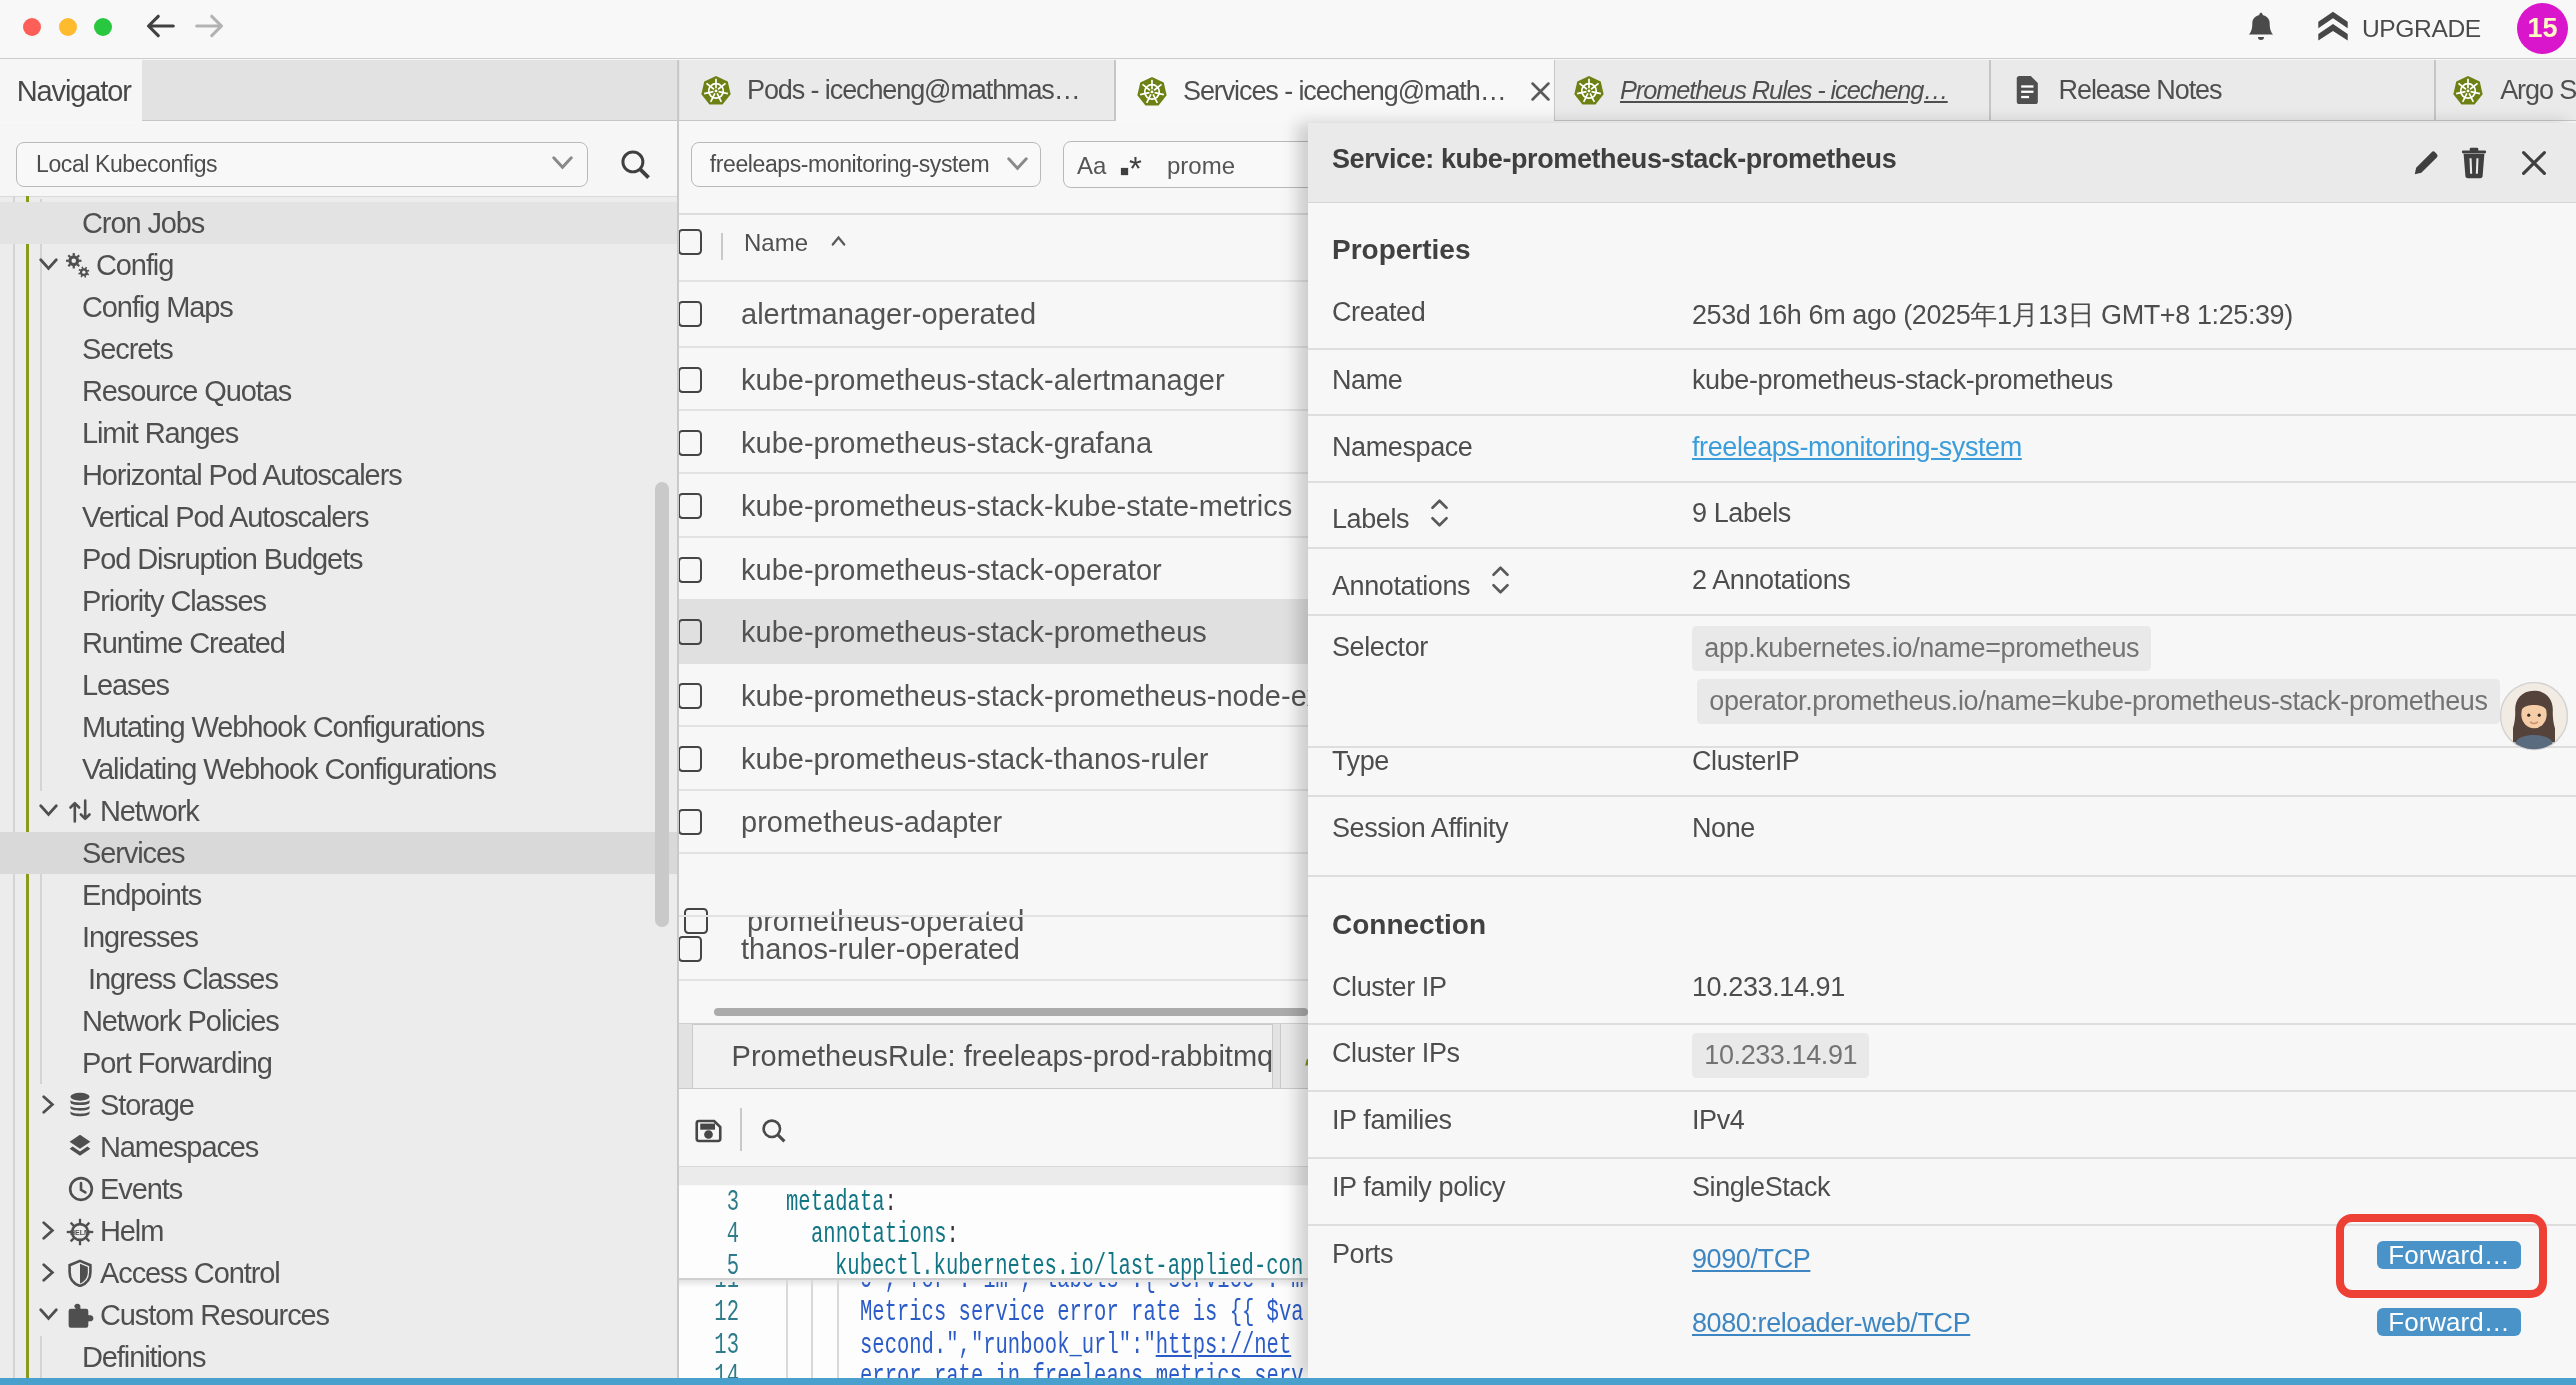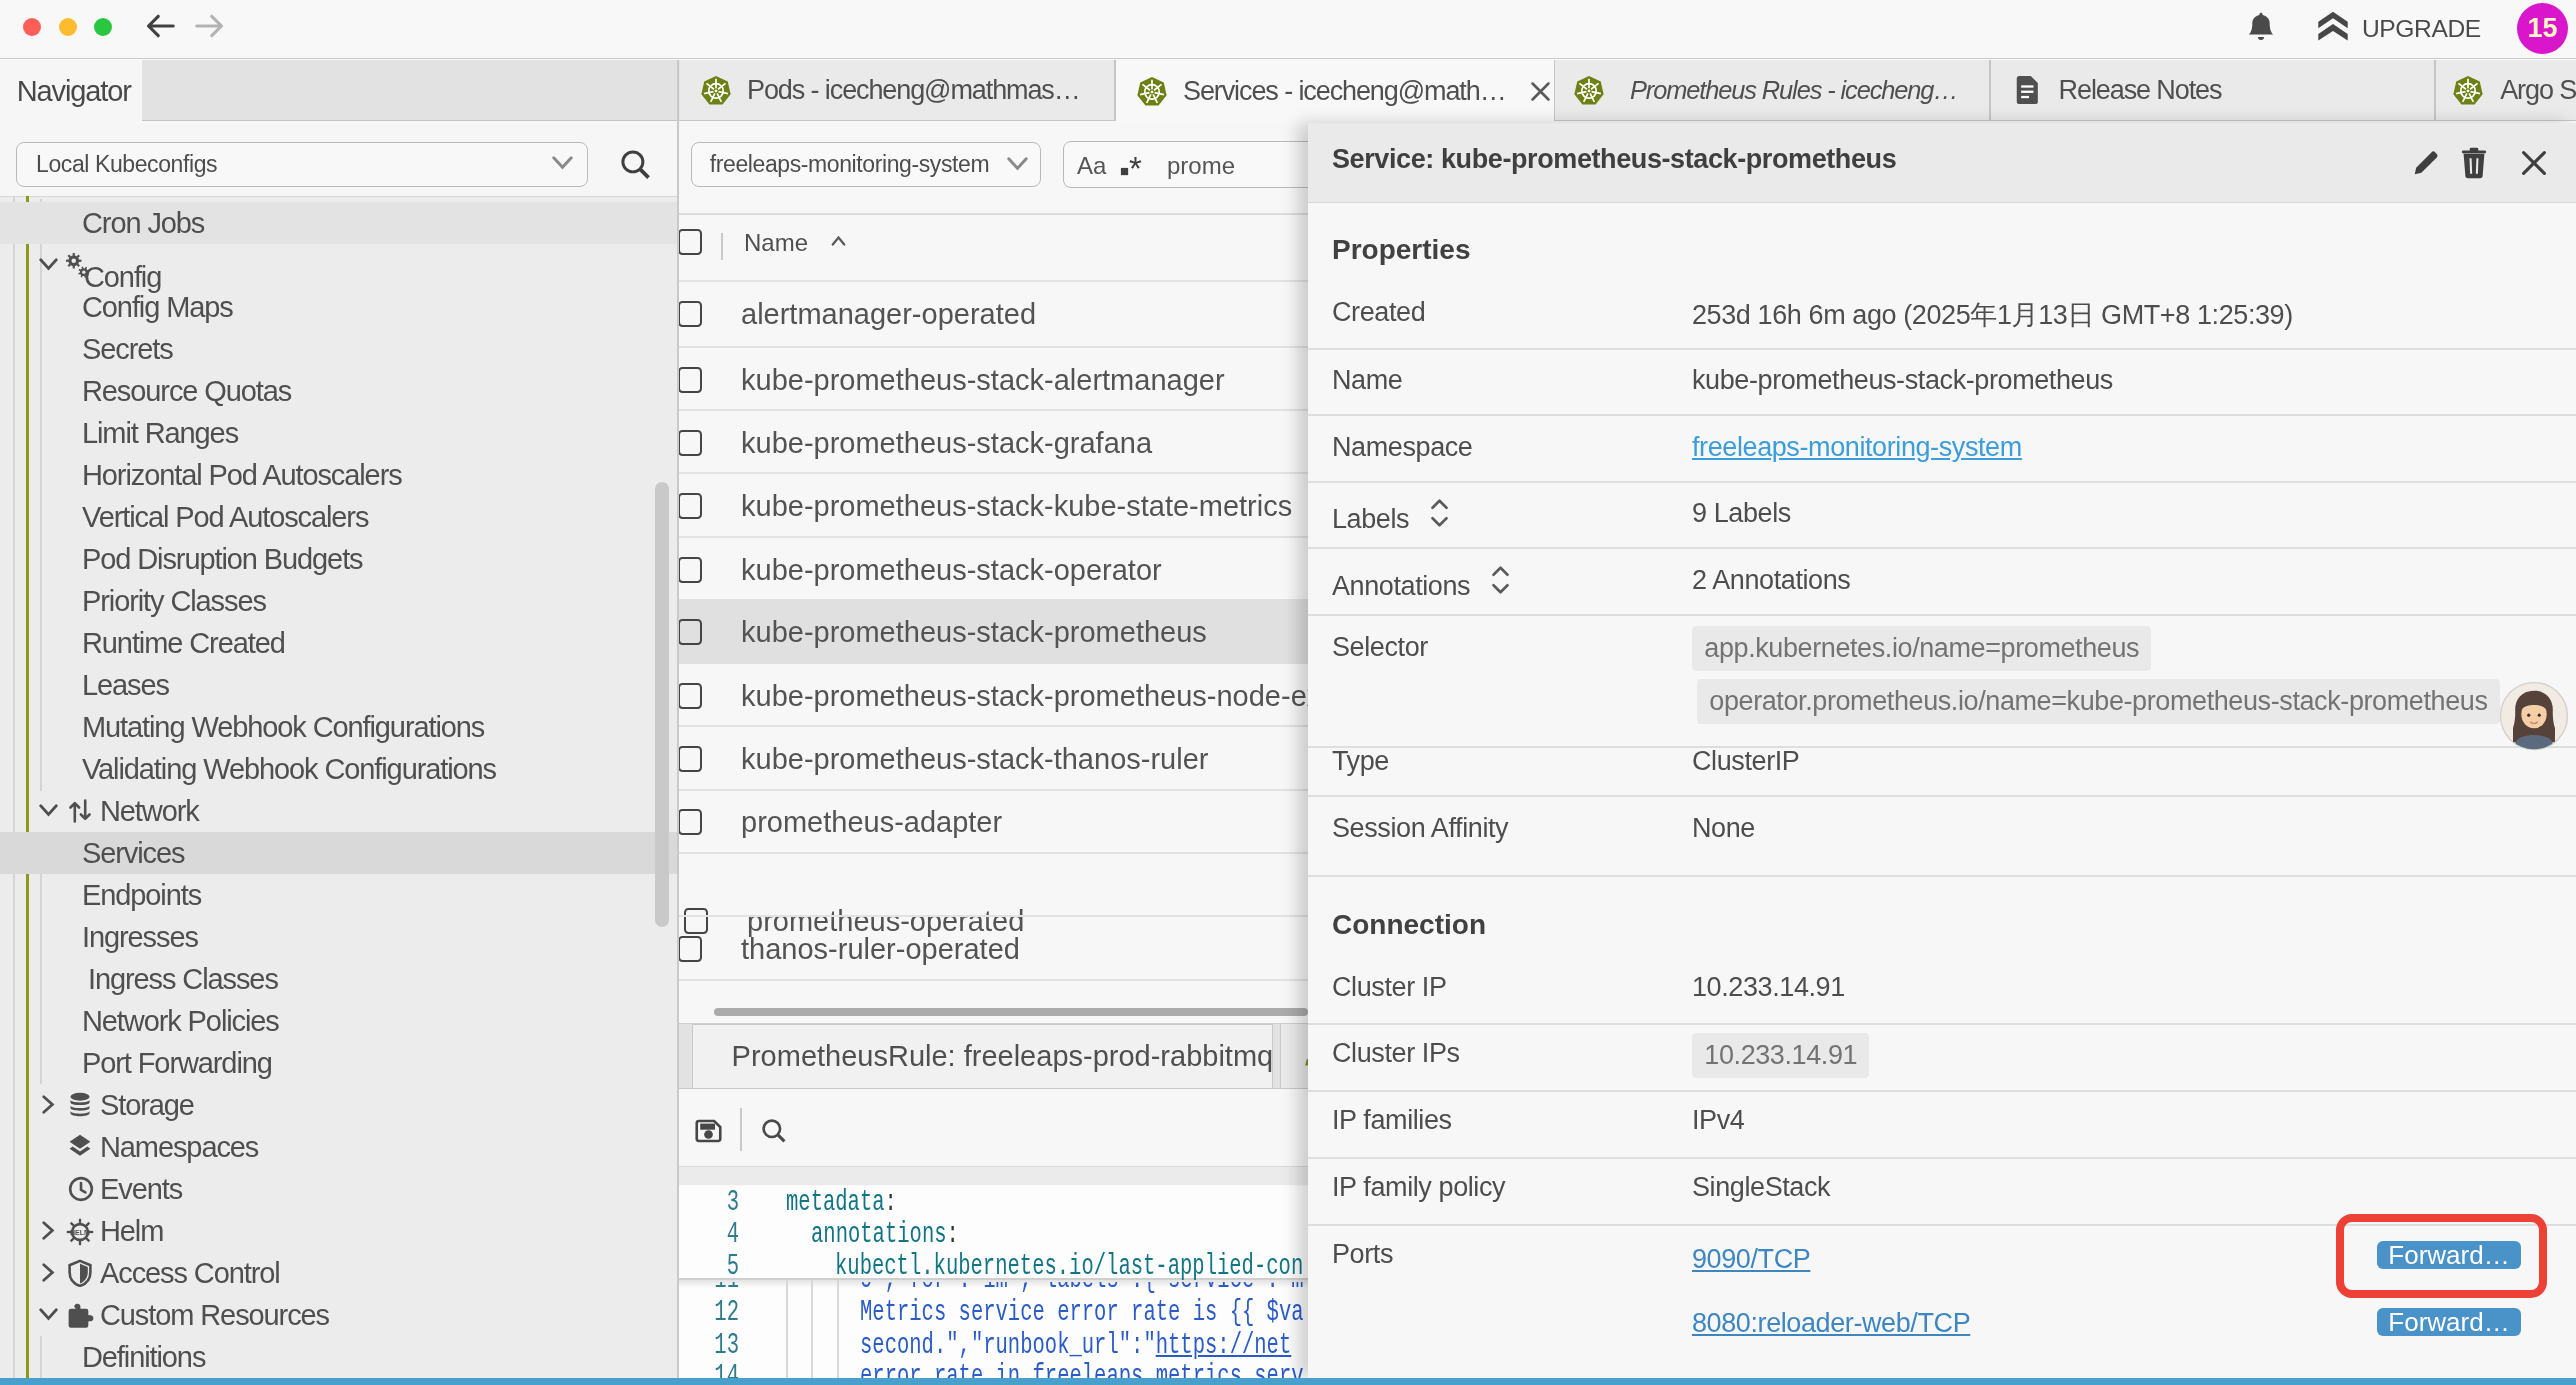--- a/index.html
+++ b/index.html
@@ -106,21 +106,21 @@
     <span style="margin-left:16px;">Services - icecheng@math…</span>
     <svg style="margin-left:23px;" width="23" height="23" viewBox="0 0 26 26">
         <path d="M4 4 L22 22 M22 4 L4 22" stroke="#5a5a5a" stroke-width="3" stroke-linecap="round"></path>
       </svg>
   </div>
   <div class="abs tabdiv" style="left:1554px;"></div>
   <div class="abs tab" style="left:1555px;width:434px;background:#eaeaea;font-style:italic;font-size:25.4px;">
     <svg style="margin-left:19px;" width="30" height="31" viewBox="0 0 34 35">
         <use href="#k8s"></use>
       </svg>
-    <span style="margin-left:26px;">Prometheus Rules - icecheng…</span>
+    <span style="margin-left:16px;text-decoration:underline;">Prometheus Rules - icecheng…</span>
   </div>
   <div class="abs tabdiv" style="left:1989px;"></div>
   <div class="abs tab" style="left:1991px;width:443px;background:#eaeaea;">
     <svg style="margin-left:24px;" width="24.6" height="30" viewBox="0 0 28 34">
       <path d="M2 4 A3 3 0 0 1 5 1 L18 1 L26 9 L26 30 A3 3 0 0 1 23 33 L5 33 A3 3 0 0 1 2 30 Z" fill="#4f4f4f"></path>
       <g stroke="#fff" stroke-width="2.6">
           <line x1="7" y1="13" x2="21" y2="13"></line>
           <line x1="7" y1="19" x2="21" y2="19"></line>
           <line x1="7" y1="25" x2="16" y2="25"></line>
         </g>
@@ -181,21 +181,21 @@
           <line x1="23.32" y1="19.55" x2="24.49" y2="17.34"></line>
           <line x1="20.35" y1="19.27" x2="19.61" y2="16.89"></line>
           <line x1="18.05" y1="21.18" x2="15.84" y2="20.01"></line>
           <line x1="17.77" y1="24.15" x2="15.39" y2="24.89"></line>
           <line x1="19.68" y1="26.45" x2="18.51" y2="28.66"></line>
           <line x1="22.65" y1="26.73" x2="23.39" y2="29.11"></line>
           <line x1="24.95" y1="24.82" x2="27.16" y2="25.99"></line>
         </g>
         <circle cx="21.5" cy="23" r="1.9" fill="#ececec"></circle>
       </svg>
-    <span class="tlabel" style="left:84px;margin-top:12px;">Config</span>
+    <span class="tlabel" style="left:96px;">Config</span>
     </div>
   <div class="abs trow" style="top:162px;">
       <span class="tlabel" style="left:82px;">Config Maps</span>
     </div>
   <div class="abs trow" style="top:204px;">
       <span class="tlabel" style="left:82px;">Secrets</span>
     </div>
   <div class="abs trow" style="top:246px;">
       <span class="tlabel" style="left:82px;">Resource Quotas</span>
     </div>

